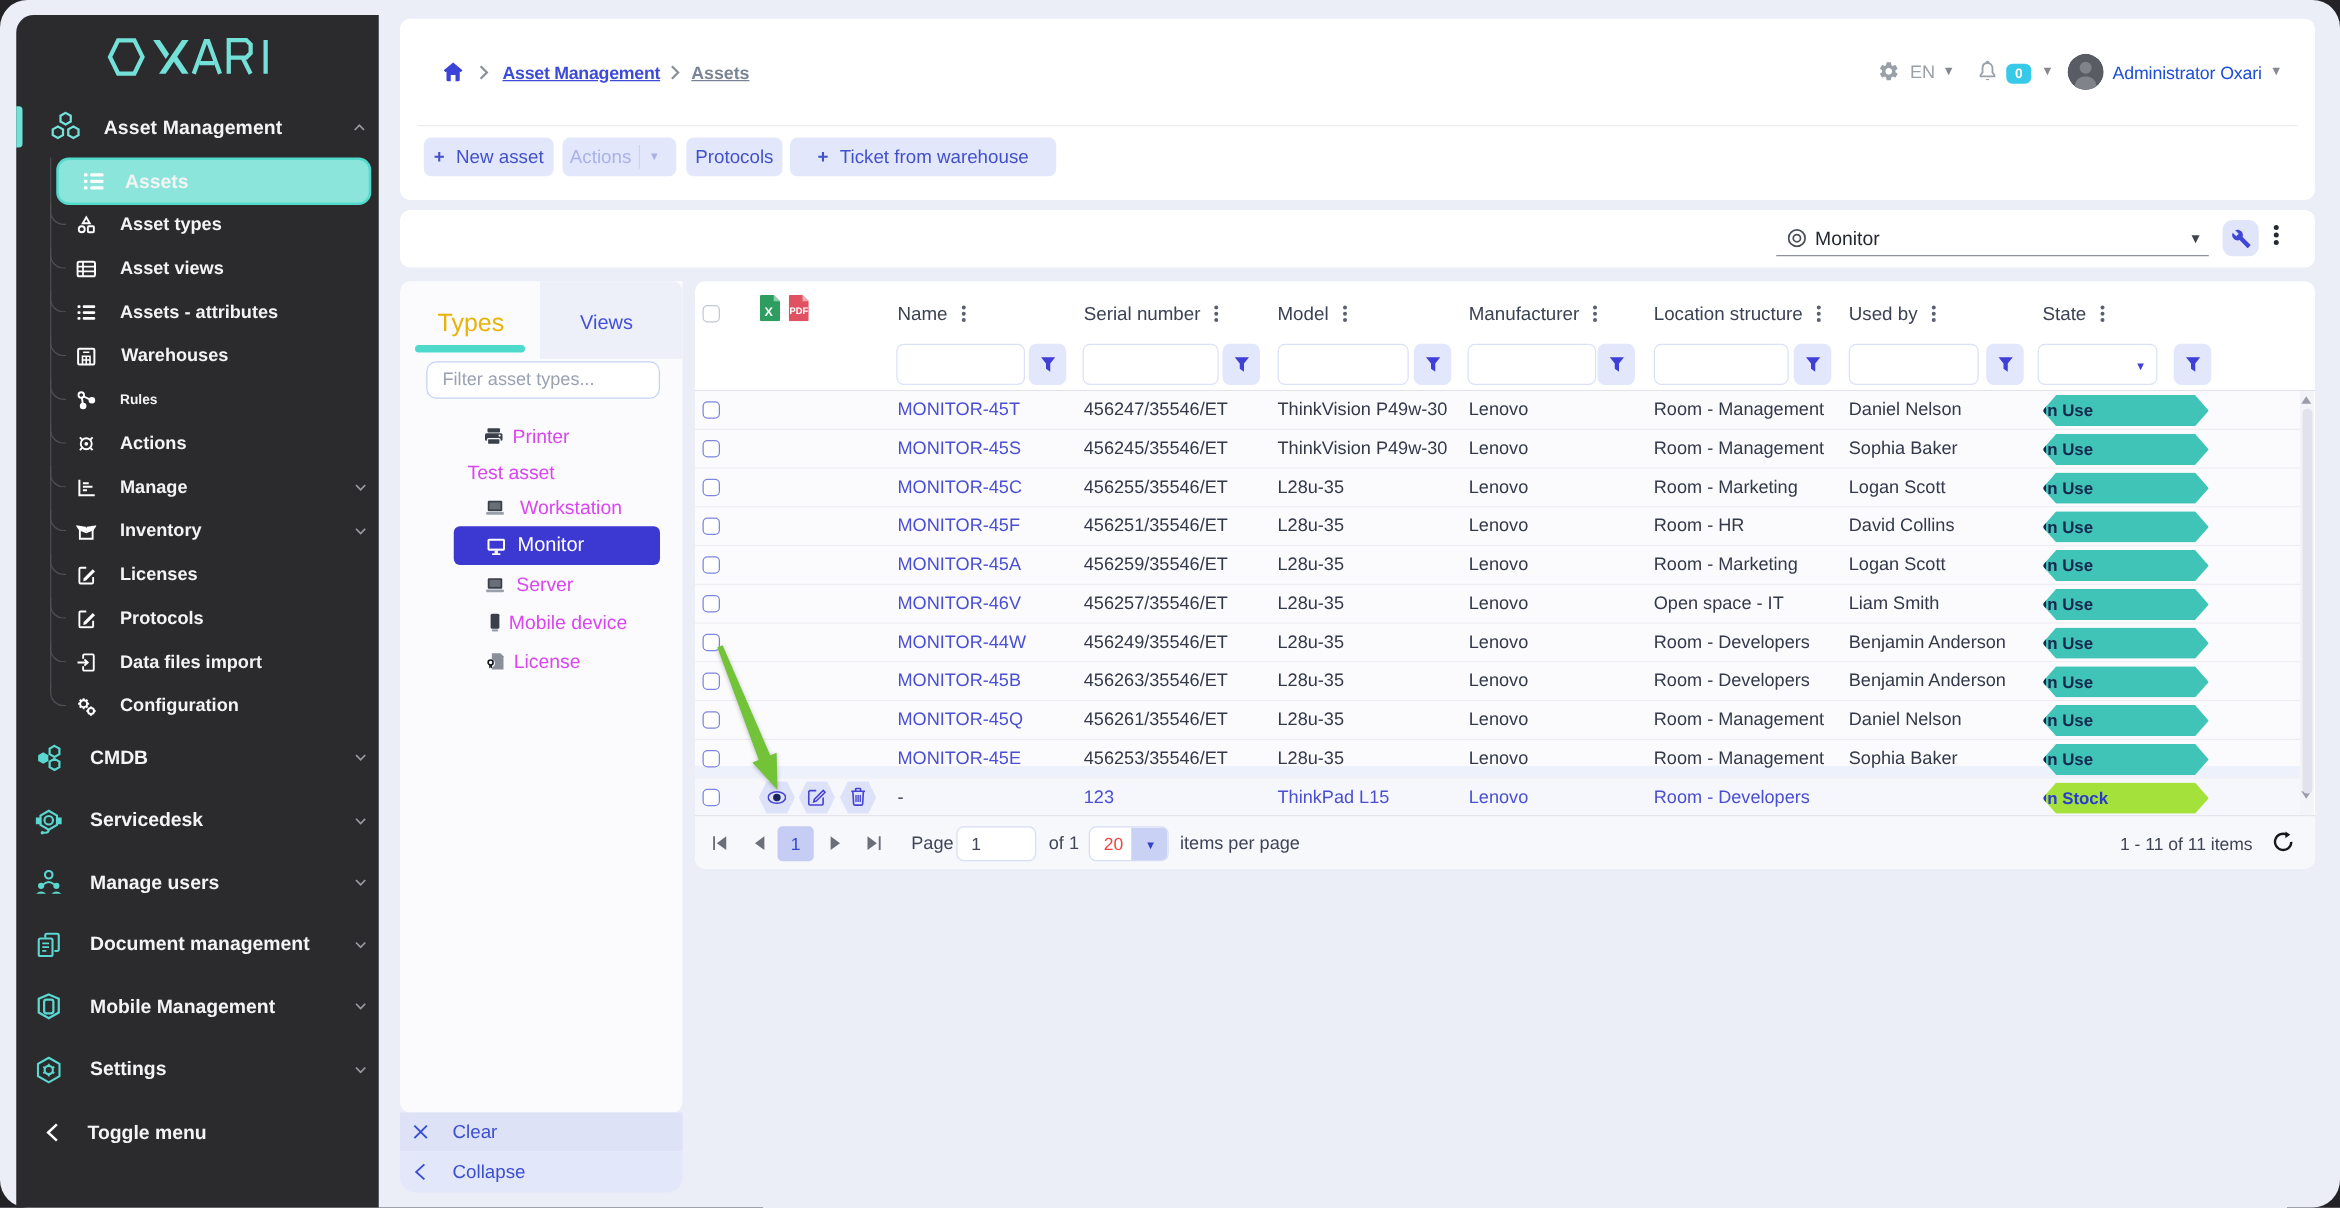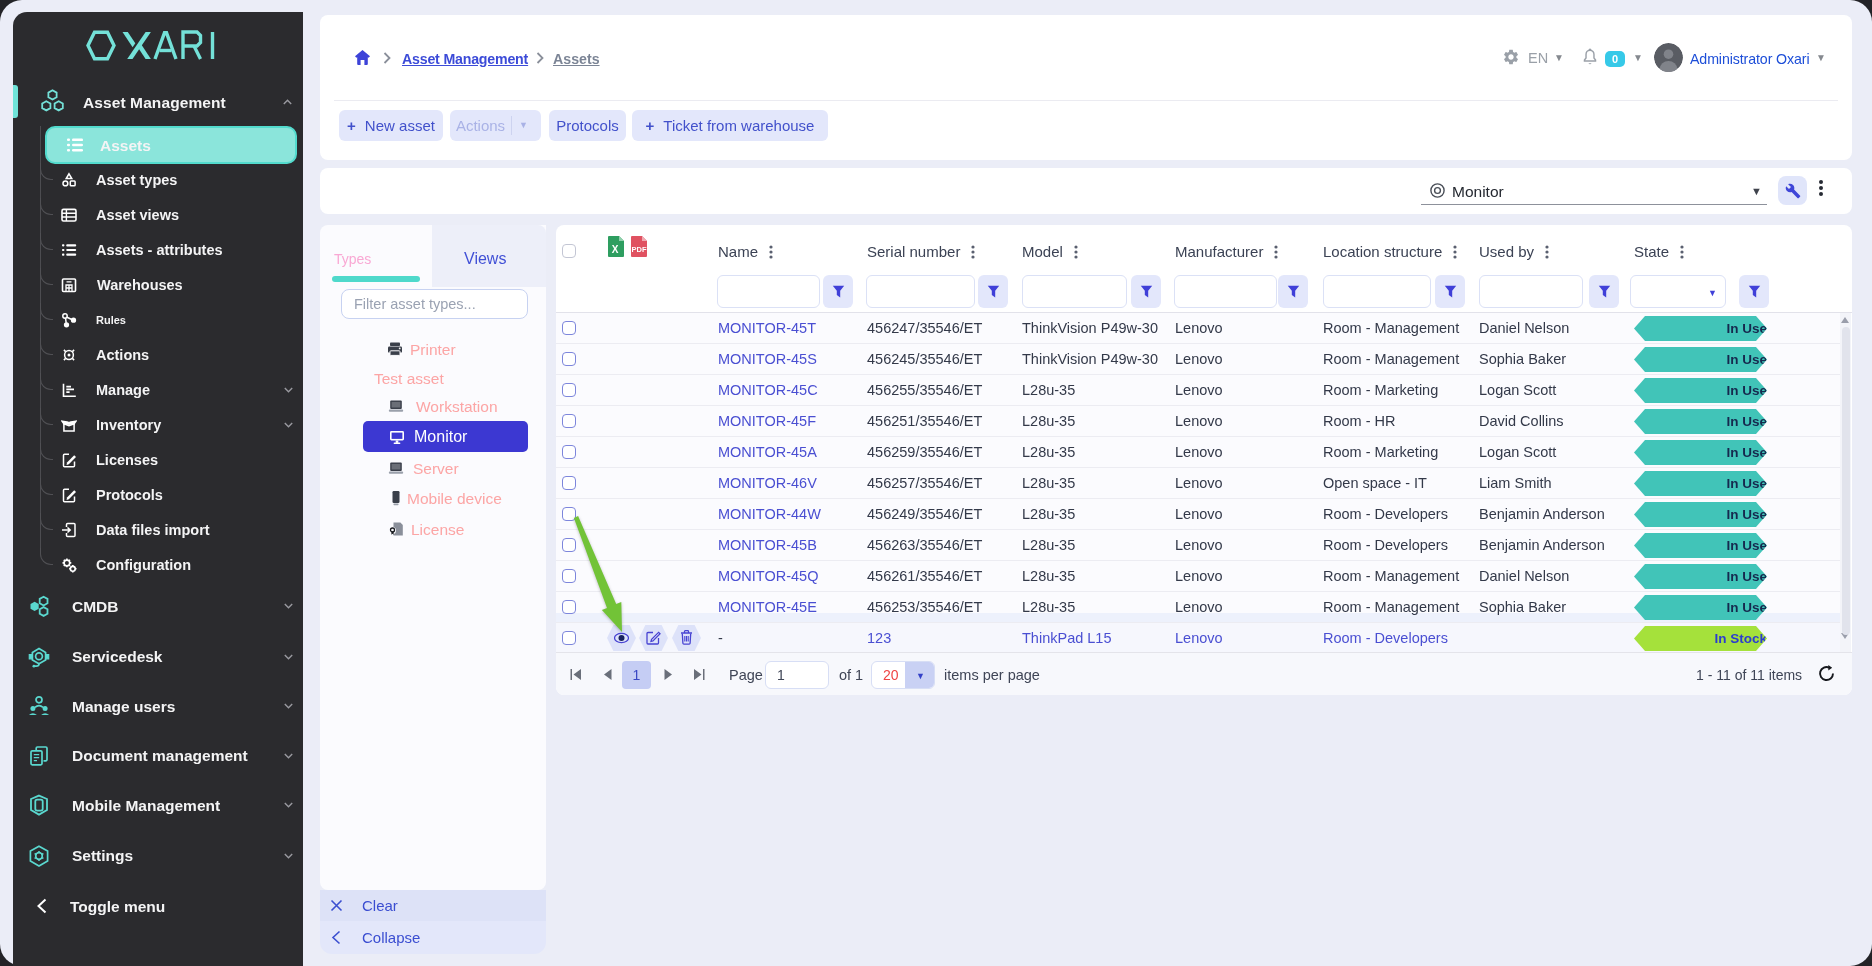--- a/index.html
+++ b/index.html
@@ -11,24 +11,24 @@
 .card{position:absolute;background:#fff;border-radius:8px}
 .btn{position:absolute;top:110px;height:31px;background:#e3e7fb;border-radius:6px;color:#4251cb;font-size:15px;line-height:31px;text-align:center;white-space:nowrap}
 .hcell{position:absolute;color:#3b4254;font-size:15px;line-height:16px;white-space:nowrap}
 .hdots{display:inline-block;vertical-align:-2px;margin-left:11px}
 .finput{position:absolute;height:33px;background:#fff;border:1px solid #dbe1f6;border-radius:6px}
 .fbtn{position:absolute;width:30px;height:33px;background:#e3e7fb;border-radius:6px}
 .row{position:absolute;left:0;width:1284px;height:31px;border-bottom:1px solid #ececf2;background:#fbfbfe}
 .cell{position:absolute;top:6.5px;font-size:14.5px;line-height:16px;color:#333949;white-space:nowrap}
 .lnk{color:#4a4fd2}
 .cb{position:absolute;width:14px;height:14px;background:#fff;border:1px solid #7d86dc;border-radius:4px}
-.badge{position:absolute;left:1078px;top:3px;width:133px;height:25px;clip-path:polygon(0 50%,11px 0,calc(100% - 11px) 0,100% 50%,calc(100% - 11px) 100%,11px 100%);font-size:13.5px;font-weight:700;text-align:right;line-height:25px}
+.badge{position:absolute;left:1078px;top:3px;width:133px;height:25px;clip-path:polygon(0 50%,11px 0,calc(100% - 11px) 0,100% 50%,calc(100% - 11px) 100%,11px 100%);font-size:13.5px;font-weight:700;text-align:left;line-height:25px}
 .buse{background:#41c4b8;color:#16294e}
 .hex{position:absolute;top:2px;width:29px;height:26px;background:#dde2f9;clip-path:polygon(0 50%,22% 0,78% 0,100% 50%,78% 100%,22% 100%)}
-.tree{position:absolute;font-size:15.5px;line-height:17px;color:#fca5a5;white-space:nowrap}
+.tree{position:absolute;font-size:15.5px;line-height:17px;color:#d946ef;white-space:nowrap}
 </style></head><body>
 <div class="app"></div>
 
 <div class="sb">
 <svg class="a" style="left:72px;top:18px" width="130" height="31" viewBox="0 0 130 31">
 <g fill="none" stroke="#74e1d8" stroke-width="3.4">
 <path d="M9.5 2.2 L22.5 2.2 L29 15.5 L22.5 28.8 L9.5 28.8 L3 15.5 Z"></path>
 </g>
 <g fill="#74e1d8">
 <path d="M37.5 2 L42.8 2 L50.3 13.2 L47.6 17.2 Z"></path>
@@ -290,41 +290,41 @@
 <div class="a" style="left:1370px;top:35.5px;font-size:14.2px;line-height:16px;color:#1d4ed8;letter-spacing:-.1px">Administrator Oxari</div>
 <div class="a" style="left:1496px;top:37px;color:#85898f;font-size:10px;line-height:12px">▼</div>
 <div class="a" style="left:14px;right:14px;top:85px;border-top:1px solid #ebebf1"></div>
 <div class="btn" style="left:19px;top:95px;width:104px"><span style="font-weight:700;margin-right:9px">+</span>New asset</div>
 <div class="btn" style="left:130px;top:95px;width:91px;color:#a9b2e6">
       <span style="position:absolute;left:0;top:0;width:61px;text-align:center">Actions</span>
       <span style="position:absolute;left:61px;top:6px;height:19px;border-left:1px solid #cdd3f0"></span>
       <span style="position:absolute;left:69px;top:0;font-size:9px">▼</span>
     </div>
 <div class="btn" style="left:229px;top:95px;width:77px">Protocols</div>
-<div class="btn" style="left:312px;top:95px;width:196px"><span style="font-weight:700;margin-right:9px">+</span>Ticket from warehouse</div>
+<div class="btn" style="left:312px;top:95px;width:213px"><span style="font-weight:700;margin-right:9px">+</span>Ticket from warehouse</div>
 </div>
 <div class="card" style="left:320px;top:168px;width:1532px;height:46px">
 <svg class="a" style="left:1110px;top:15px" width="15" height="15" viewBox="0 0 15 15" fill="none" stroke="#4a4f58">
       <circle cx="7.5" cy="7.5" r="6.6" stroke-width="1.4"></circle>
       <circle cx="7.5" cy="7.5" r="2.9" stroke-width="1.4"></circle>
     </svg>
 <div class="a" style="left:1132px;top:15px;font-size:15.5px;line-height:17px;color:#23272f">Monitor</div>
 <div class="a" style="left:1101px;top:36px;width:346px;border-top:1px solid #8d919b"></div>
 <div class="a" style="left:1431px;top:17px;color:#3f434c;font-size:11px;line-height:13px">▼</div>
 <div class="a" style="left:1458px;top:8px;width:29px;height:29px;background:#e0e5fa;border-radius:8px"></div>
 <svg class="a" style="left:1465px;top:15px" width="16" height="16" viewBox="0 0 24 24" fill="#3f46d8">
       <path d="M22.7 19l-9.1-9.1c.9-2.3.4-5-1.5-6.9-2-2-5-2.4-7.4-1.3L9 6l-3 3-4.3-4.3C.6 7.1 1 10.1 3 12.1c1.9 1.9 4.6 2.4 6.9 1.5l9.1 9.1c.4.4 1 .4 1.4 0l2.3-2.3c.5-.4.5-1.1 0-1.4z"></path>
     </svg>
 <div class="a" style="left:1499px;top:12px;width:4px;height:4px;border-radius:50%;background:#262a33"></div>
 <div class="a" style="left:1499px;top:18px;width:4px;height:4px;border-radius:50%;background:#262a33"></div>
 <div class="a" style="left:1499px;top:24px;width:4px;height:4px;border-radius:50%;background:#262a33"></div>
 </div>
 <div class="a" style="left:320px;top:225px;width:226px;height:665px;background:#fbfbfe;border-radius:8px 0 8px 8px"></div>
 <div class="a" style="left:432px;top:225px;width:114px;height:62px;background:#edeff9;border-radius:0 8px 0 0"></div>
-<div class="a" style="left:334px;top:250px;font-size:14px;line-height:18px;color:#f9a8d4">Types</div>
+<div class="a" style="left:350px;top:250px;font-size:20px;line-height:18px;color:#eab308">Types</div>
 <div class="a" style="left:464px;top:250px;font-size:16px;line-height:18px;color:#4150d6">Views</div>
 <div class="a" style="left:332px;top:276px;width:88px;height:6px;background:#4fd9cb;border-radius:3px"></div>
 <div class="a" style="left:341px;top:289px;width:187px;height:30px;background:#fff;border:1px solid #c7d2f1;border-radius:8px;color:#9aa2b2;font-size:14.5px;line-height:28px;padding-left:12px">Filter asset types...</div>
 <svg class="a" style="left:387px;top:341px" width="16" height="16" viewBox="0 0 16 16">
     <g fill="#3a3f4a">
       <rect x="3" y="1.5" width="10" height="3.5" rx="0.8"></rect>
       <rect x="1" y="5.6" width="14" height="6" rx="1.2"></rect>
       <rect x="3" y="9.8" width="10" height="4.6" rx="0.8" fill="#3a3f4a" stroke="#fbfbfe" stroke-width="1"></rect>
       <circle cx="12.7" cy="7.4" r="0.9" fill="#fbfbfe"></circle>
     </g>

